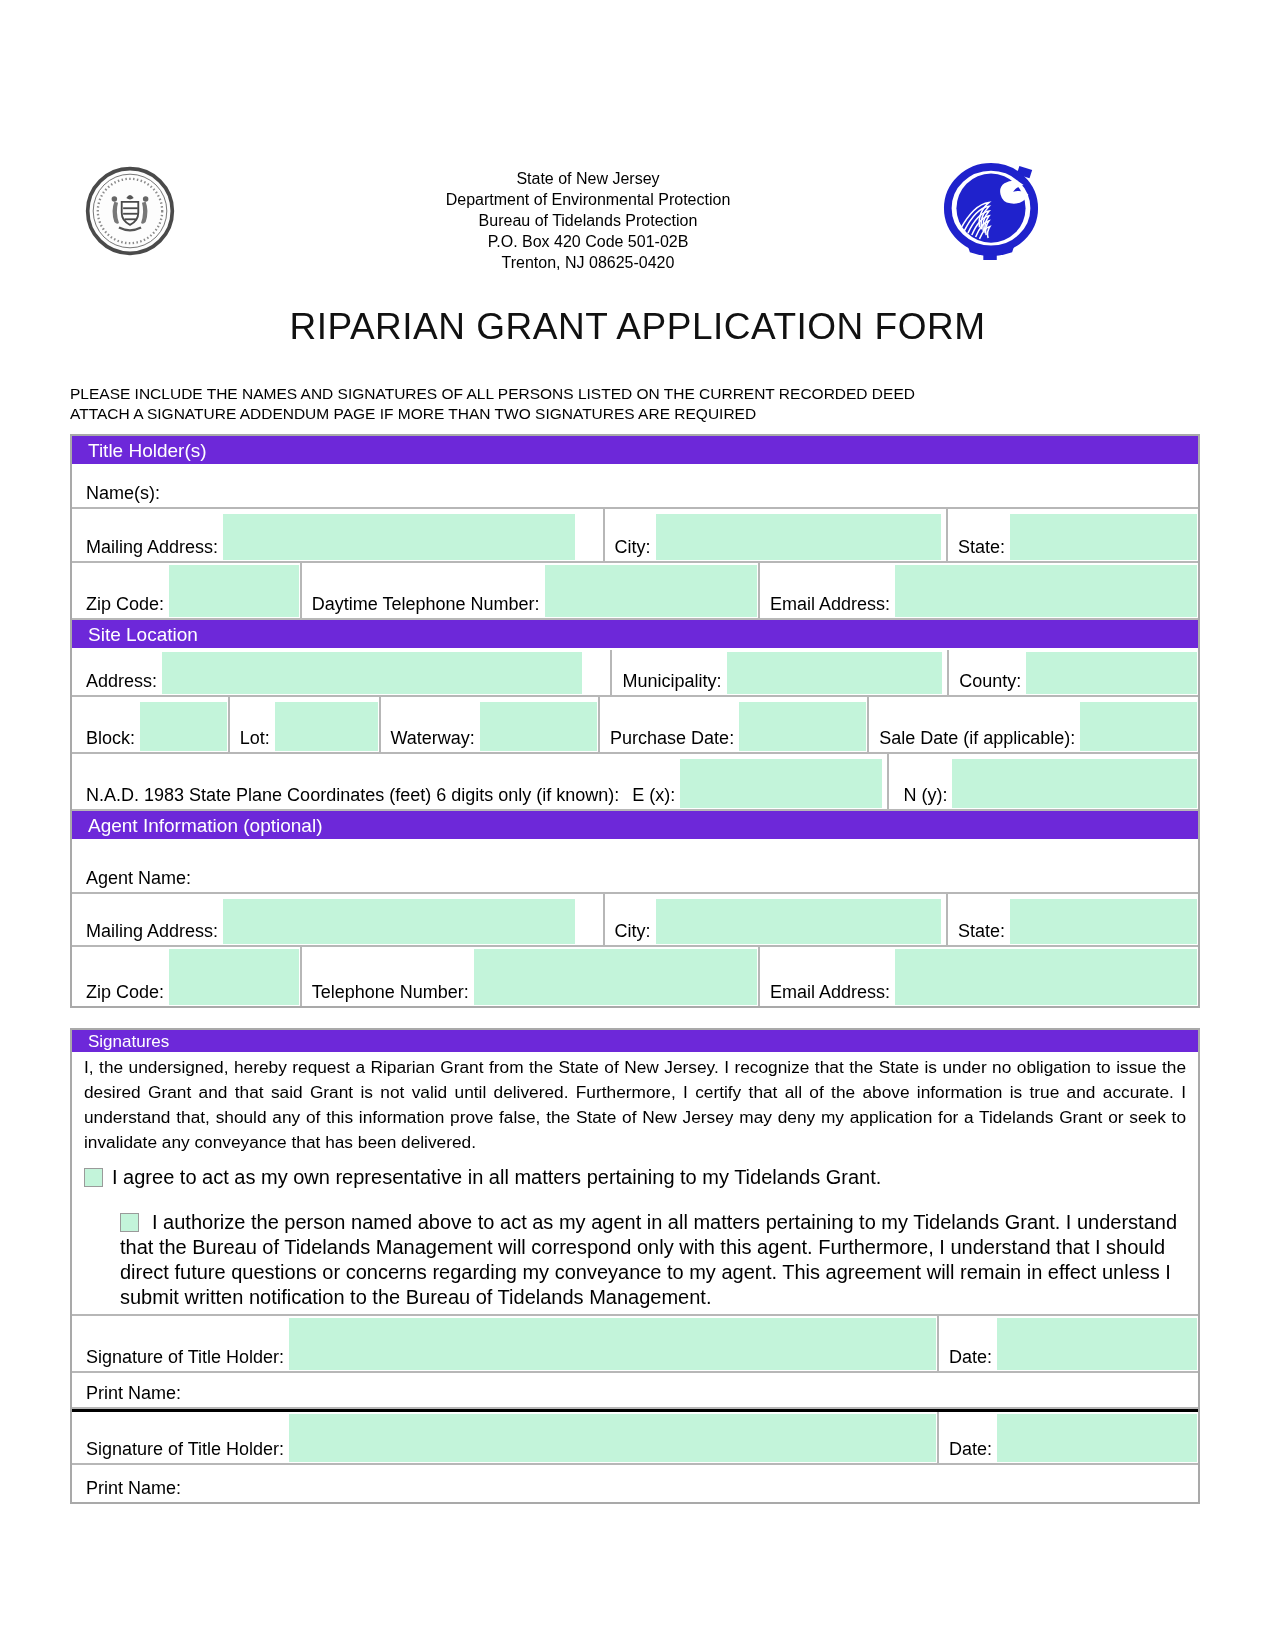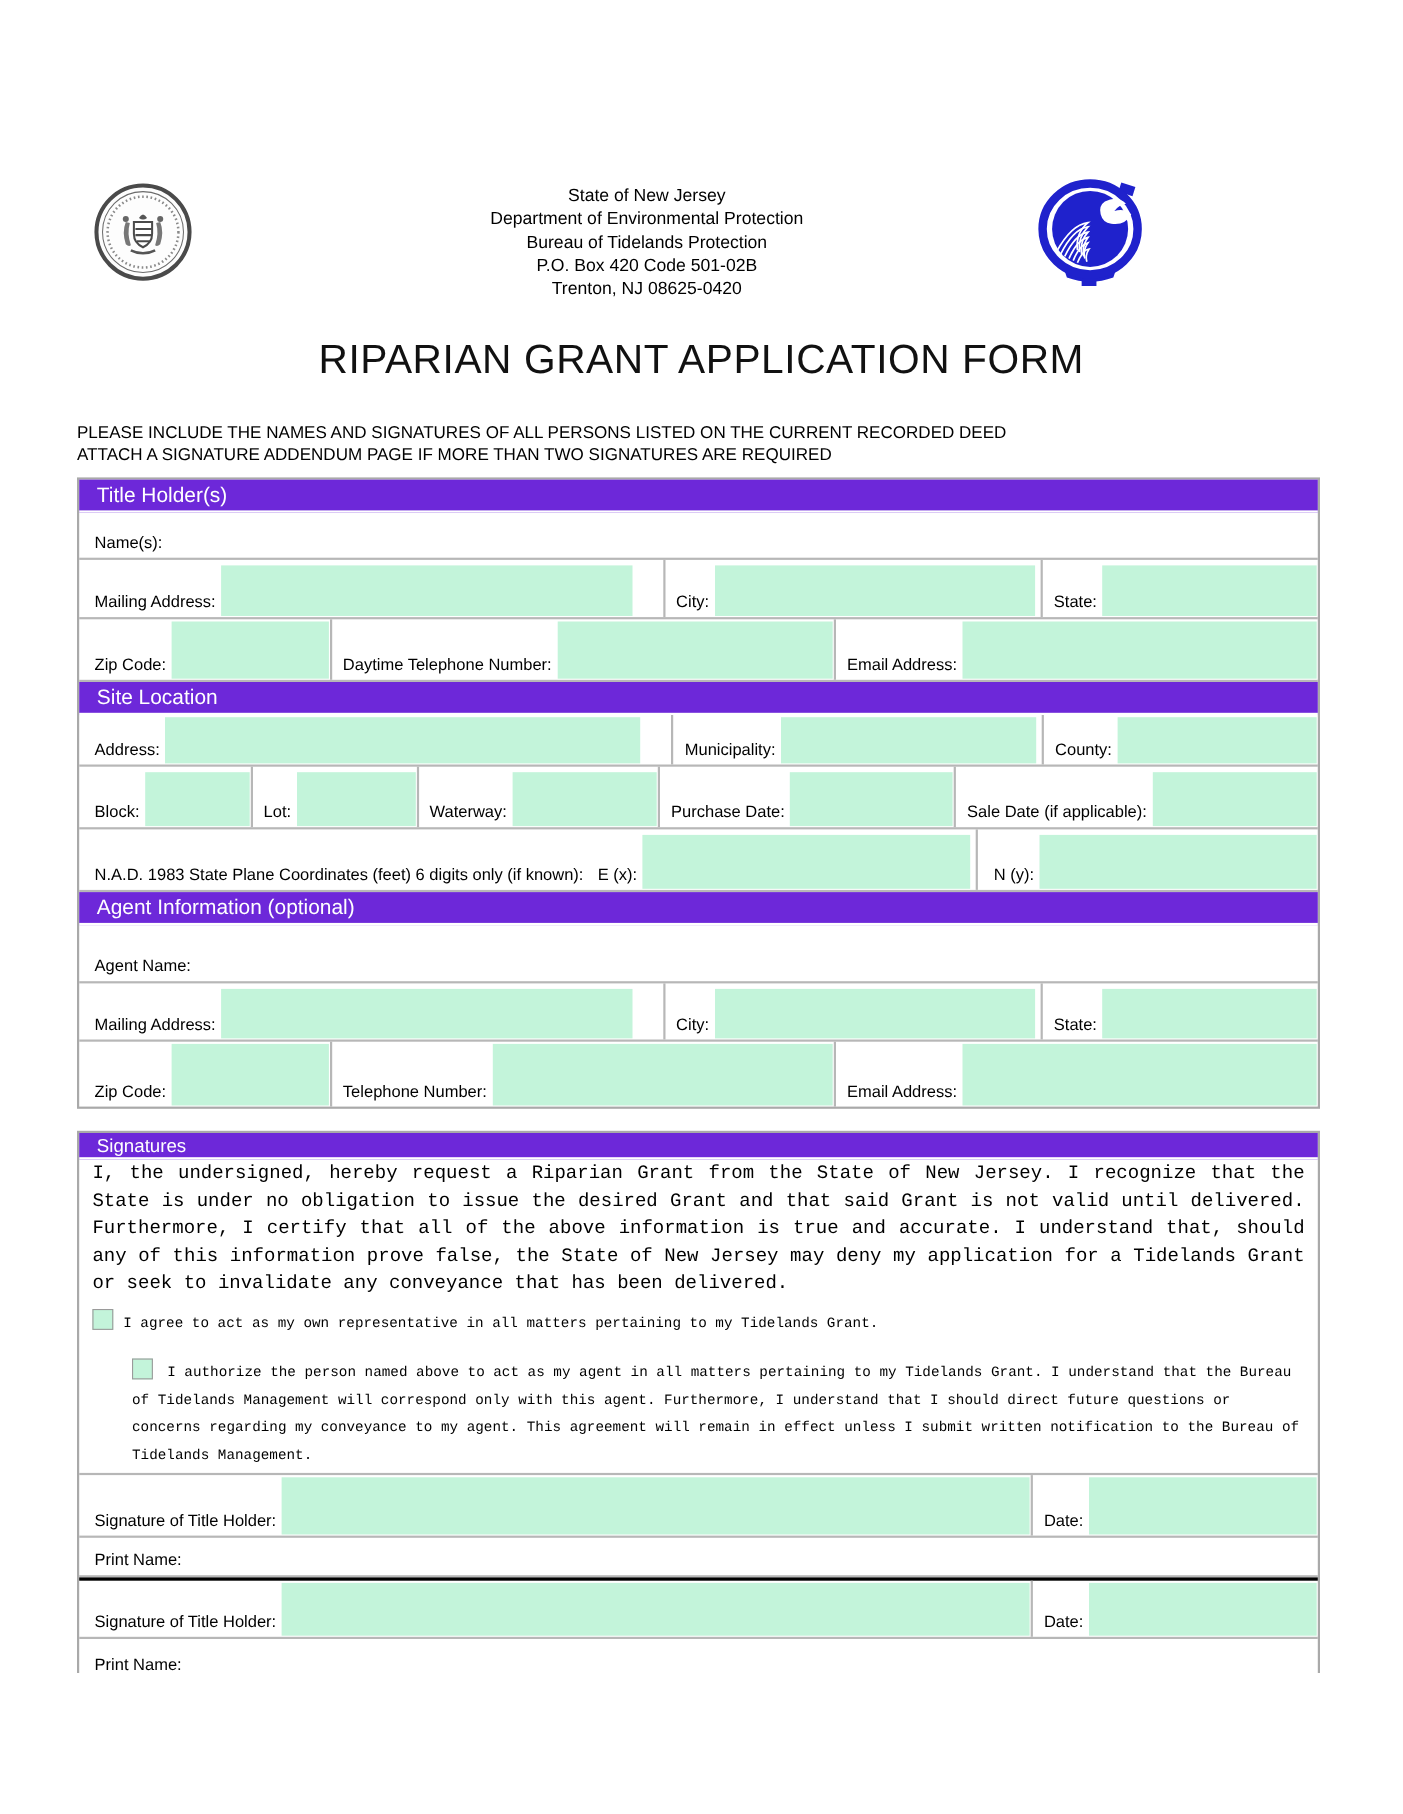--- a/index.html
+++ b/index.html
@@ -24,30 +24,30 @@
   .formblock { border:2px solid #a9a9a9; box-sizing:border-box; }
   .secbar {
     background:#6d28d9; color:#fff; font-size:19px; height:30px; line-height:30px;
     padding-left:16px; box-sizing:border-box; border-bottom:2px solid #ffffff;
   }
   .secbar.thin { height:24px; line-height:23px; font-size:17px; }
   .row { display:flex; align-items:stretch; border-bottom:2px solid #b7b7b7; box-sizing:border-box; }
   .row:last-child { border-bottom:none; }
   .cell { display:flex; align-items:flex-end; box-sizing:border-box; border-right:2px solid #b7b7b7; min-width:0; }
   .cell:last-child { border-right:none; }
-  .lbl { font-size:15px; line-height:15px; padding:0 3px 6px 14px; white-space:nowrap; flex:0 0 auto;text-align:right; }
+  .lbl { font-size:18px; line-height:15px; padding:0 3px 6px 14px; white-space:nowrap; flex:0 0 auto;text-align:right; }
   .lbl.tight { padding-left:10px; }
   .fld { flex:1 1 auto; align-self:stretch; background:#c3f4da; margin:2px 1px 1px 2px; }
   .fld.inset-top { margin-top:5px; }
   .fld.gap-right { margin-right:28px; }
   .fld.gap-right-sm { margin-right:5px; }
   
   .sigblock { margin-top:20px; }
-  .sigtext { font-size:17.3px; line-height:25px; text-align:justify; padding:1px 12px 0 12px;font-family:Liberation Mono, monospace; }
-  .opt { font-size:13px; line-height:25px; padding:0 12px;font-family:Liberation Mono, monospace; }
+  .sigtext { font-size:17.3px; line-height:25px; text-align:justify; padding:1px 12px 0 12px; }
+  .opt { font-size:20px; line-height:25px; padding:0 12px; }
   .opt1 { margin-top:10px; }
   .opt2 { margin-top:20px; margin-bottom:4px;padding-left:48px; }
   .chk {
     display:inline-block; width:19px; height:19px; background:#c3f4da;
     border:1.5px solid #9a9a9a; box-sizing:border-box; vertical-align:-3px; margin-right:9px;
   }
   .chk.sp { margin-right:13px; }
   .sigrows .row:first-child { border-top:2px solid #b7b7b7; }
   .row.thickline { border-top:3px solid #000; }
   .h43{height:43px}.h54{height:54px}.h57{height:57px}.h47{height:47px}

